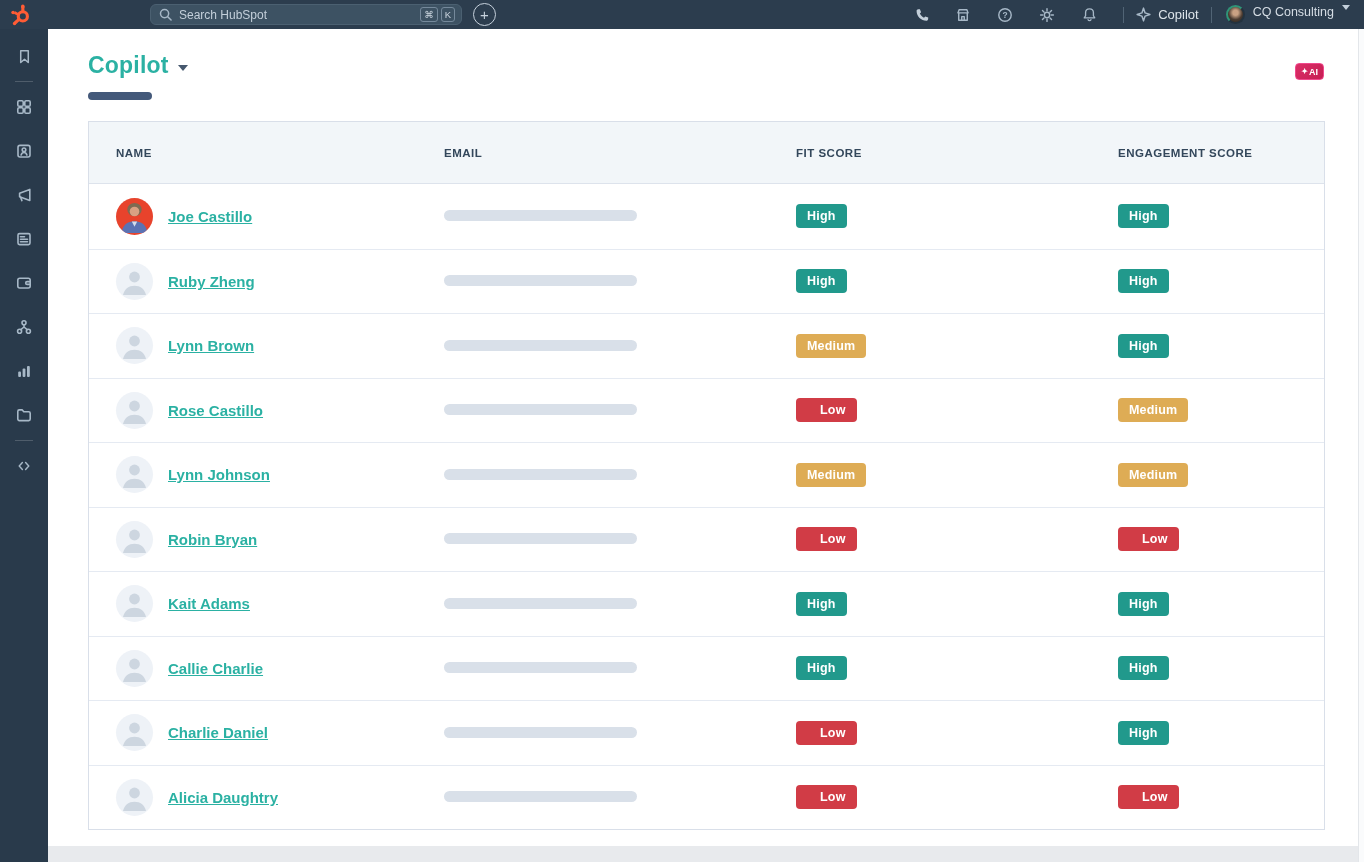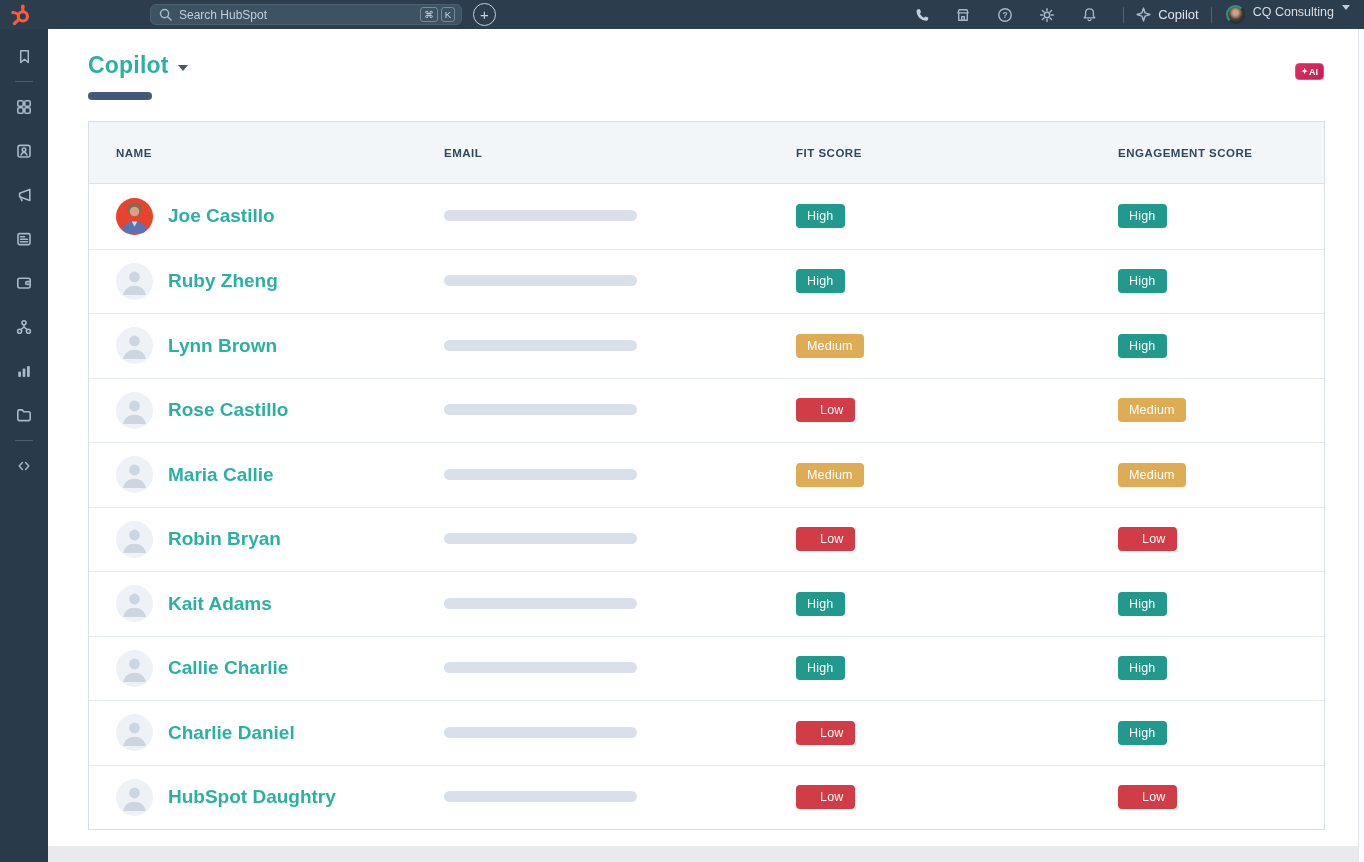--- a/index.html
+++ b/index.html
@@ -83,25 +83,25 @@
     font-size:11.5px; font-weight:700; color:#33475b; letter-spacing:.5px;
   }
   .t-row {
     display:grid; grid-template-columns:328px 352px 322px 1fr; align-items:center;
     height:64.5px; padding-left:27px; border-top:1px solid #e5eaf2; background:#fff;
   }
   .t-row:first-child { border-top:none; }
   .cell-name { display:flex; align-items:center; gap:15px; }
   .avatar { width:37px; height:37px; border-radius:50%; overflow:hidden; background:#eef2f7; flex:0 0 37px; }
   .avatar svg { display:block; }
-  .contact-name { color:var(--accent_teal); font-size:19px; font-weight:700; cursor:pointer; }
+  .contact-name { color:var(--accent_teal); font-size:15px; font-weight:700; cursor:pointer;text-decoration:underline; }
   .email-bar { width:193px; height:11px; border-radius:6px; background:#d9e0e9; }
   .badge {
     display:inline-block; padding:5px 11px; border-radius:4px; color:#fff;
-    font-size:12.5px; font-weight:400; letter-spacing:.2px;
+    font-size:12.5px; font-weight:700; letter-spacing:.2px;
   }
   .b-high { background:var(--high); }
   .b-medium { background:var(--medium); }
   .b-low { background:var(--low);padding-left:24px; }
   
   .scroll-edge { position:absolute; right:0; top:29px; bottom:0; width:6px;
                  background:#fafbfc; border-left:1px solid #e3e6ea; z-index:8; }
   .bottom-strip { position:absolute; left:48px; right:0; bottom:0; height:16px;
                   background:#e8eaed; z-index:7; }
   .icon-stroke { stroke:#a7b8c7; stroke-width:1.6; fill:none; stroke-linecap:round; stroke-linejoin:round; }
@@ -376,21 +376,21 @@
 
   <div class="t-row">
     <div class="cell-name">
       <span class="avatar">
         <svg class="sil" width="37" height="37" viewBox="0 0 37 37">
           <circle cx="18.5" cy="14" r="5.4" fill="#cdd6e0"></circle>
           <path d="M7 32c1.5-6.2 5.8-9.2 11.5-9.2s10 3 11.5 9.2z" fill="#cdd6e0"></path>
         </svg>
 
       </span>
-      <span class="contact-name">Maria Callie</span>
+      <span class="contact-name">Lynn Johnson</span>
     </div>
     <div>
       <span class="email-bar" style="display:inline-block"></span>
     </div>
     <div>
       <span class="badge b-medium">Medium</span>
     </div>
     <div>
       <span class="badge b-medium">Medium</span>
     </div>
@@ -486,21 +486,21 @@
 
   <div class="t-row">
     <div class="cell-name">
       <span class="avatar">
         <svg class="sil" width="37" height="37" viewBox="0 0 37 37">
           <circle cx="18.5" cy="14" r="5.4" fill="#cdd6e0"></circle>
           <path d="M7 32c1.5-6.2 5.8-9.2 11.5-9.2s10 3 11.5 9.2z" fill="#cdd6e0"></path>
         </svg>
 
       </span>
-      <span class="contact-name">HubSpot Daughtry</span>
+      <span class="contact-name">Alicia Daughtry</span>
     </div>
     <div>
       <span class="email-bar" style="display:inline-block"></span>
     </div>
     <div>
       <span class="badge b-low">Low</span>
     </div>
     <div>
       <span class="badge b-low">Low</span>
     </div>

